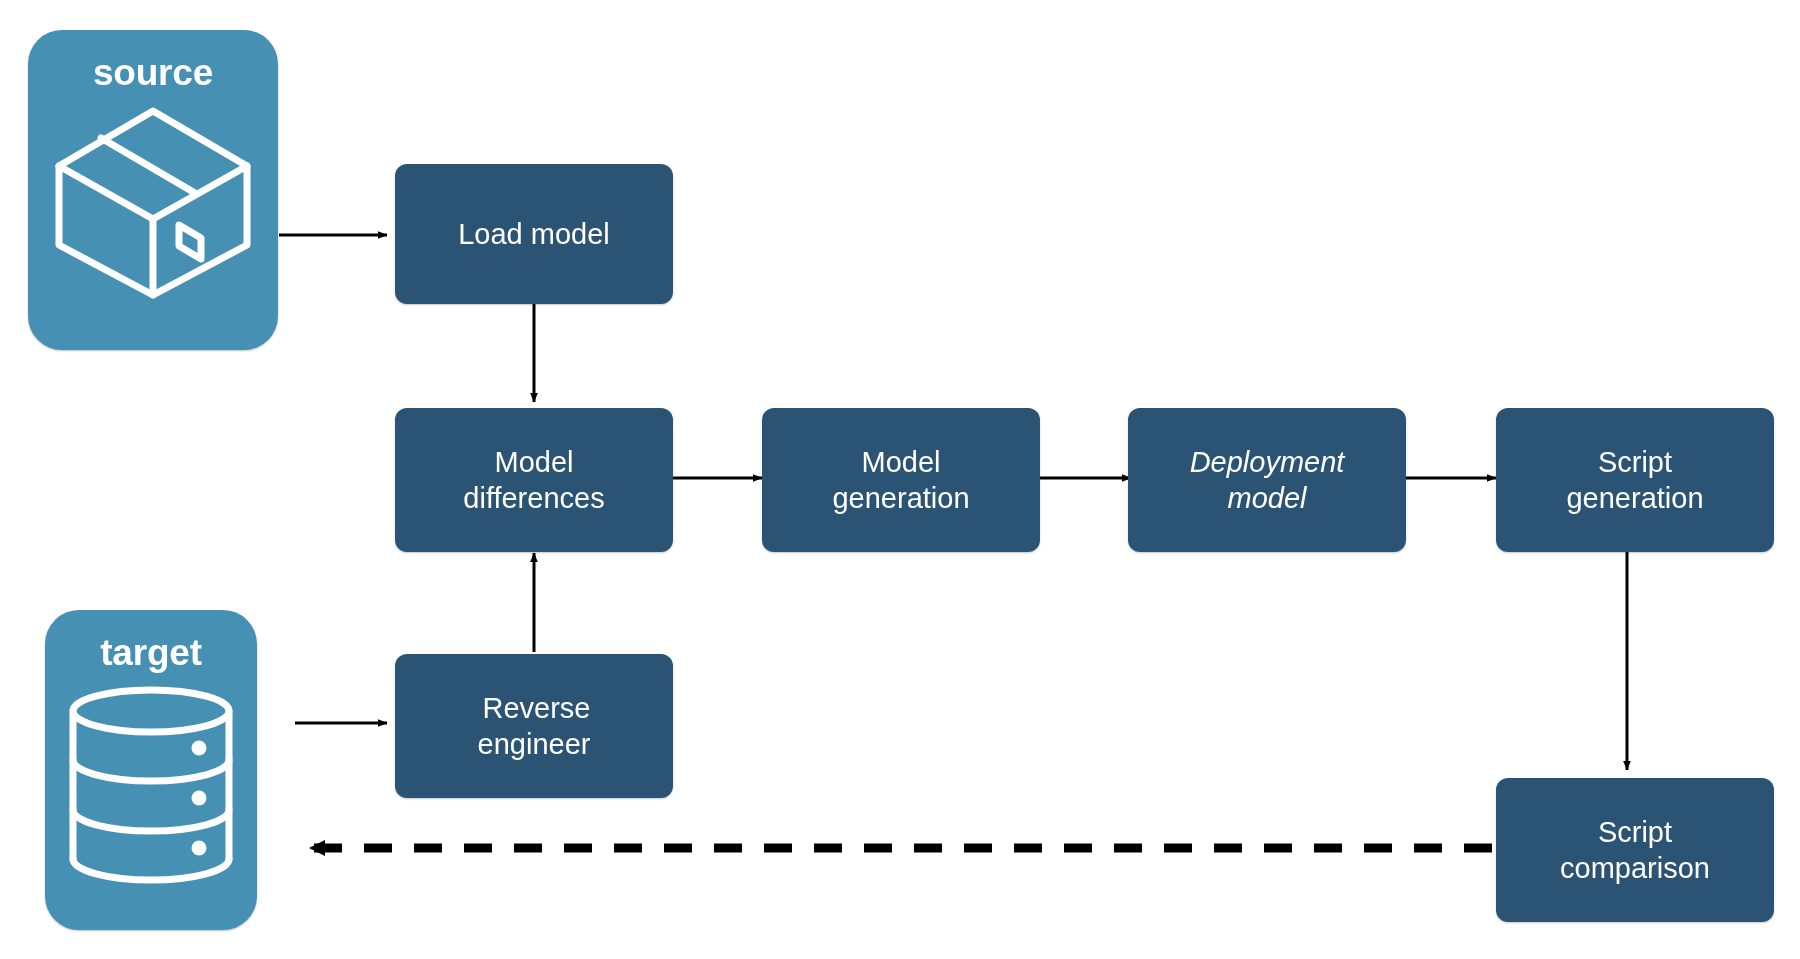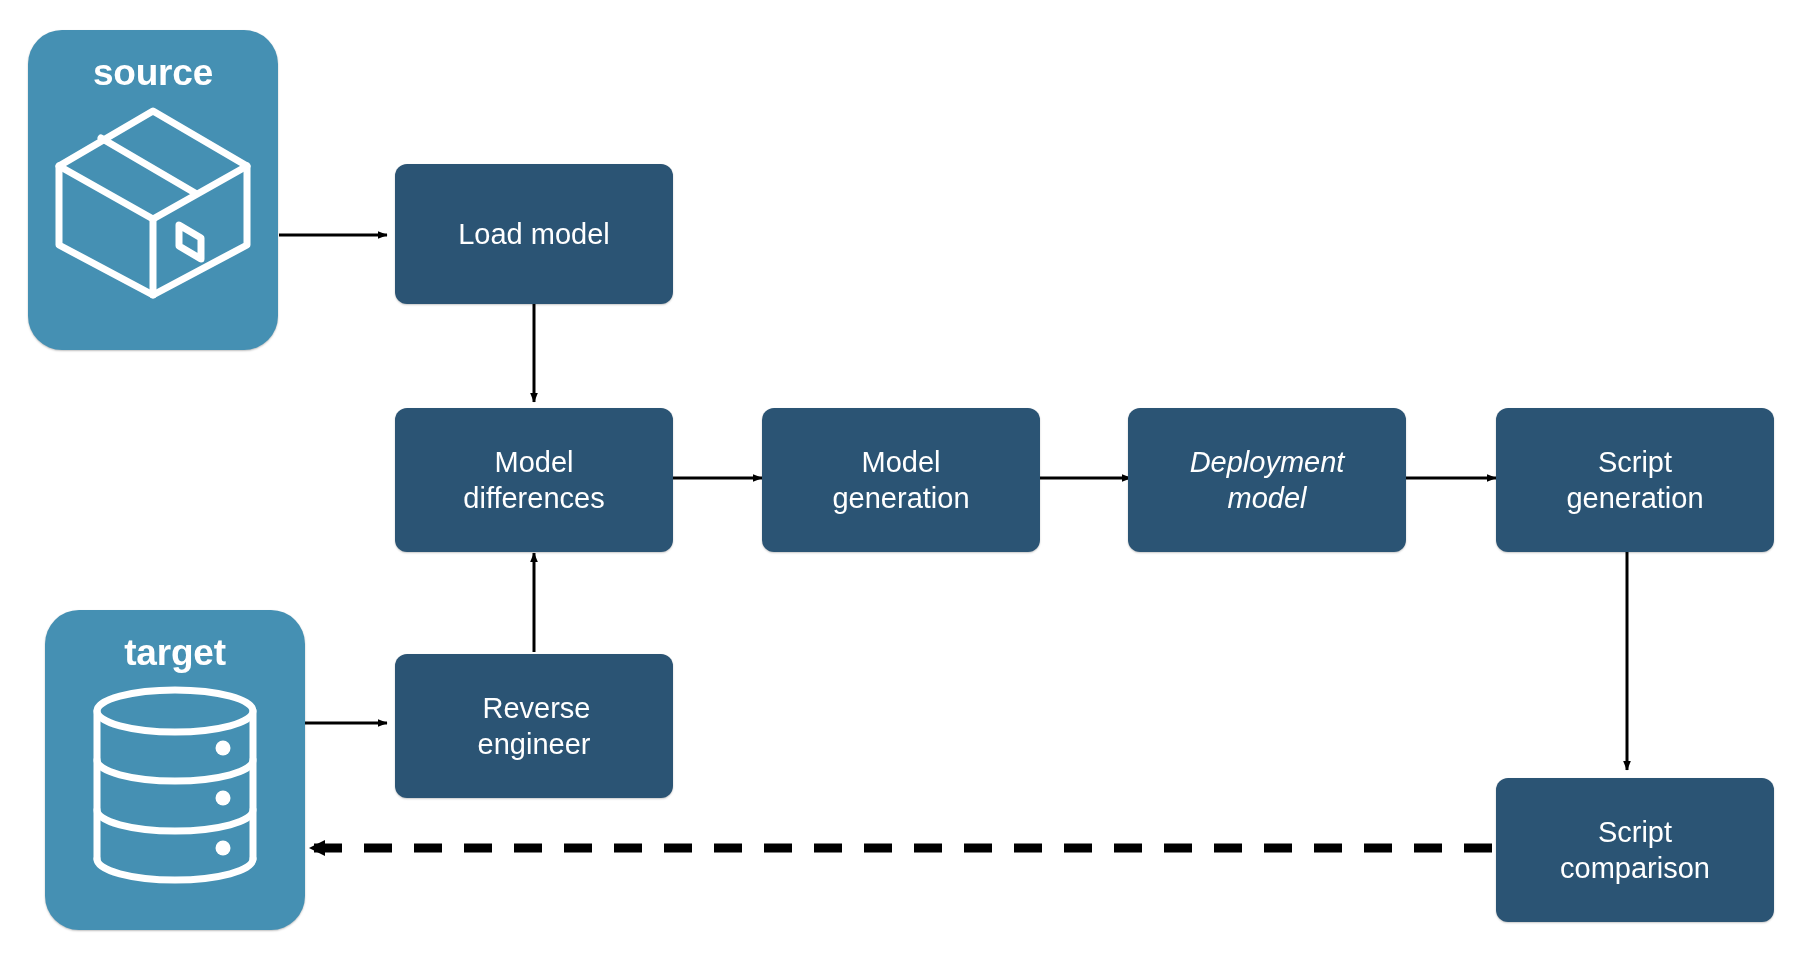--- a/index.html
+++ b/index.html
@@ -115,21 +115,21 @@
           <path d="M100 114 L100 190"></path>
 
           <path d="M48 33 L142 88"></path>
 
           <path d="M126 120 L148 133 L148 154 L126 141 Z"></path>
         </g>
       </svg>
     </div>
   </div>
 
-  <div class="endpoint" style="left:45px; top:610px; width:260px; height:320px;">
+  <div class="endpoint" style="left:45px; top:610px; width:212px; height:320px;">
     <div class="endpoint-label">target</div>
     <div class="endpoint-icon">
       <svg width="176" height="200" viewBox="0 0 176 200" xmlns="http://www.w3.org/2000/svg">
         <g fill="none" stroke="#ffffff" stroke-width="7" stroke-linejoin="round" stroke-linecap="round">
 
           <path d="M10 26 L10 174"></path>
           <path d="M166 26 L166 174"></path>
 
           <ellipse cx="88" cy="26" rx="78" ry="21"></ellipse>
 

